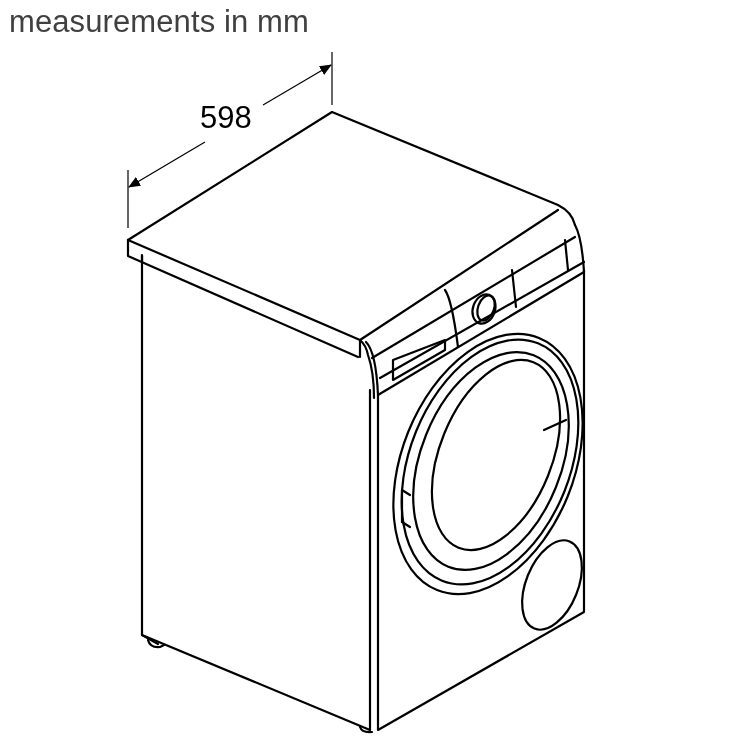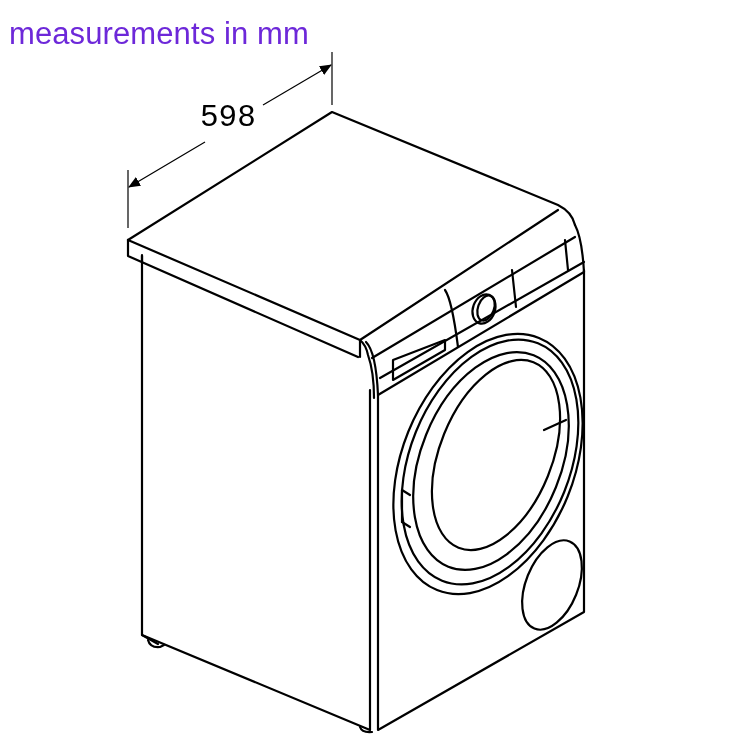--- a/index.html
+++ b/index.html
@@ -1,24 +1,24 @@
 <!DOCTYPE html>
 <html><head>
   <meta charset="utf-8">
   <style>
     html, body { margin: 0; padding: 0; background: #ffffff; }
     body { width: 750px; height: 750px; position: relative; overflow: hidden; }
     .title {
-      position: absolute; left: 9px; top: 16px;
+      position: absolute; left: 9px; top: 4px;
       font-family: "Liberation Sans", sans-serif;
-      font-size: 31px; color: #6d28d9; letter-spacing: 0.1px;
+      font-size: 31px; color: #404040; letter-spacing: 0.1px;
     }
     .dim-label {
       position: absolute; left: 200px; top: 100px;
-      font-family: Liberation Mono, monospace;
+      font-family: Liberation Sans, sans-serif;
       font-size: 31px; color: #000; text-align: center;
     }
     svg { position: absolute; left: 0; top: 0; }
     .ln { fill: none; stroke: #000; stroke-width: 2.2; stroke-linejoin: round; stroke-linecap: round; }
     .thin { fill: none; stroke: #000; stroke-width: 1.2; }
   </style>
 </head>
 <body>
 
 <div class="title">measurements in mm</div>

